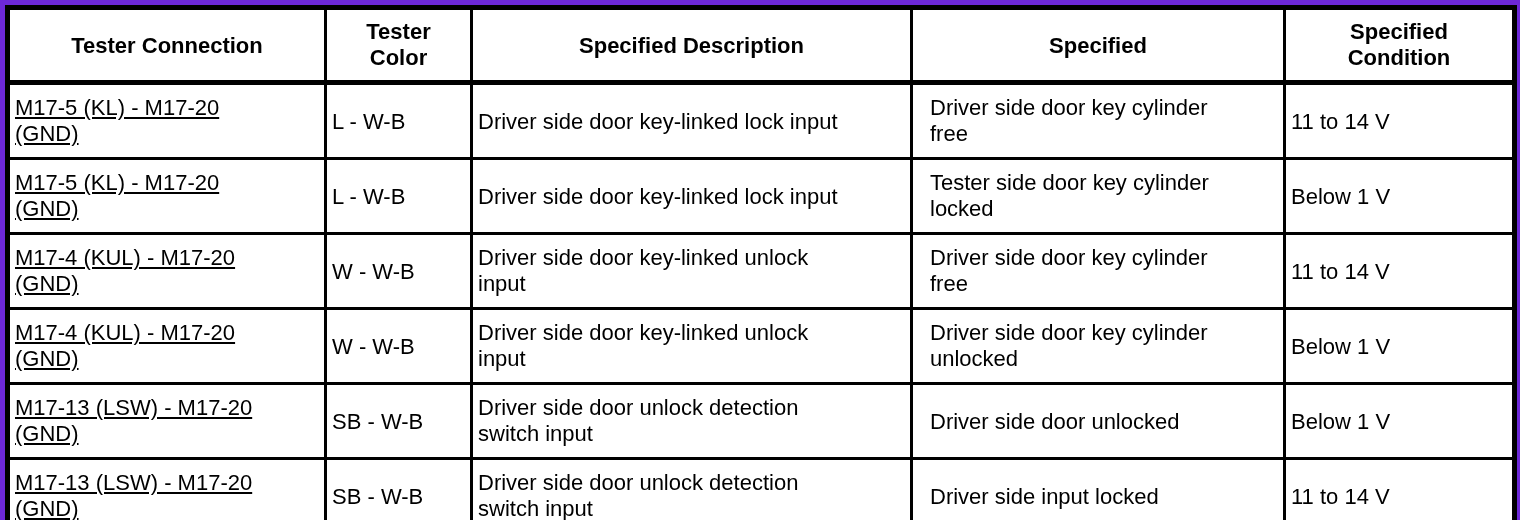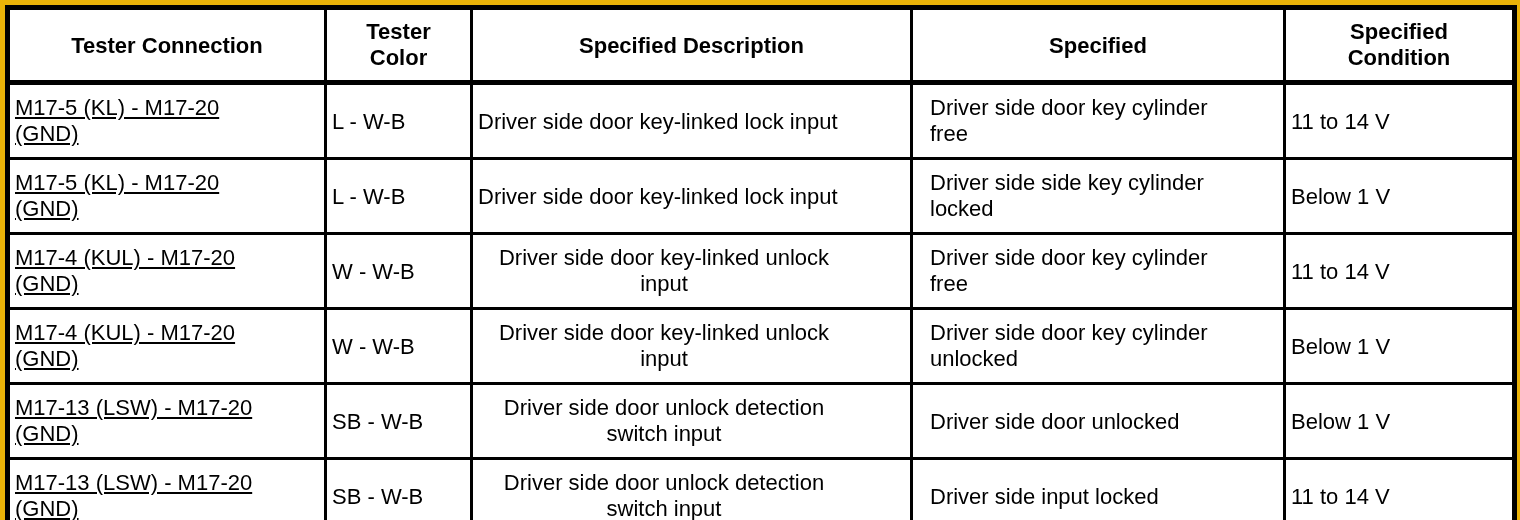--- a/index.html
+++ b/index.html
@@ -8,21 +8,21 @@
     background: #ffffff;
     width: 1520px;
     height: 520px;
     overflow: hidden;
     font-family: "Liberation Sans", "DejaVu Sans", sans-serif;
   }
   .page {
     position: relative;
     width: 1520px;
     height: 520px;
-    background: #eab308;
+    background: #6d28d9;
   }
   table.diag {
     position: absolute;
     left: 5px;
     top: 5px;
     width: 1507px;
     border-collapse: collapse;
     table-layout: fixed;
     background: #ffffff;
     color: #000000;
@@ -57,21 +57,21 @@
   }
   
   .wrap {
     display: inline-block;
     vertical-align: middle;
   }
   th .wrap { text-align: center; }
   .w-hdr-wiring    { max-width: 90px;  }
   .w-hdr-specified { max-width: 122px; }
   .w-col-tester    { max-width: 262px; text-decoration: underline; }
-  .w-col-terminal  { max-width: 372px; text-align: center; }
+  .w-col-terminal  { max-width: 372px; }
   .w-col-condition { max-width: 292px; margin-left: 12px; }
 </style>
 </head>
 <body>
 
 <div class="page">
   <table class="diag">
     <colgroup>
       <col style="width:318px">
       <col style="width:146px">
@@ -103,21 +103,21 @@
         <td><span class="wrap w-col-tester">M17-5 (KL) - M17-20 (GND)</span></td>
         <td><span class="wrap">L - W-B</span></td>
         <td><span class="wrap w-col-terminal">Driver side door key-linked lock input</span></td>
         <td><span class="wrap w-col-condition">Driver side door key cylinder free</span></td>
         <td><span class="wrap">11 to 14 V</span></td>
       </tr>
       <tr>
         <td><span class="wrap w-col-tester">M17-5 (KL) - M17-20 (GND)</span></td>
         <td><span class="wrap">L - W-B</span></td>
         <td><span class="wrap w-col-terminal">Driver side door key-linked lock input</span></td>
-        <td><span class="wrap w-col-condition">Driver side side key cylinder locked</span></td>
+        <td><span class="wrap w-col-condition">Tester side door key cylinder locked</span></td>
         <td><span class="wrap">Below 1 V</span></td>
       </tr>
       <tr>
         <td><span class="wrap w-col-tester">M17-4 (KUL) - M17-20 (GND)</span></td>
         <td><span class="wrap">W - W-B</span></td>
         <td><span class="wrap w-col-terminal">Driver side door key-linked unlock input</span></td>
         <td><span class="wrap w-col-condition">Driver side door key cylinder free</span></td>
         <td><span class="wrap">11 to 14 V</span></td>
       </tr>
       <tr>

